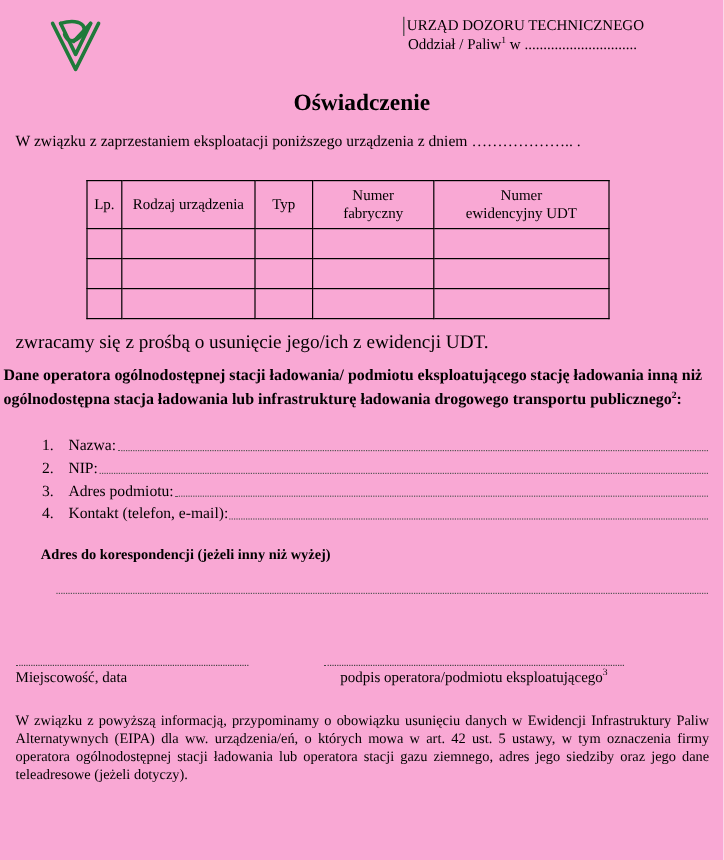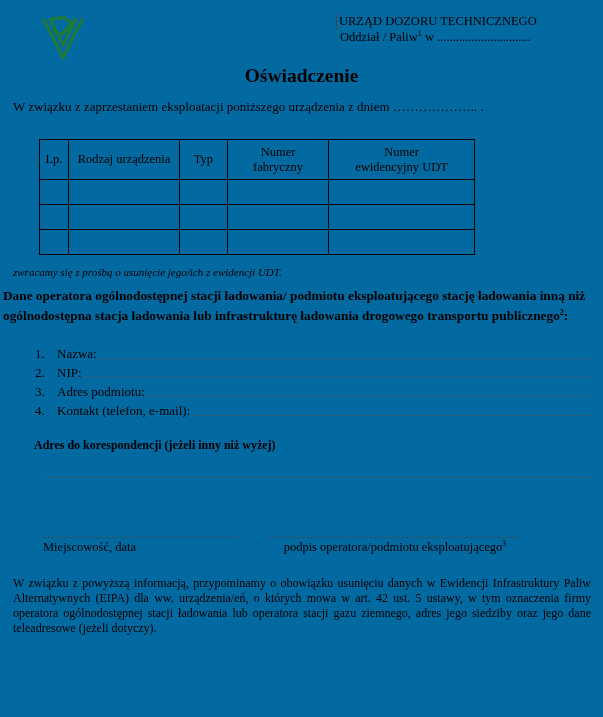--- a/index.html
+++ b/index.html
@@ -3,21 +3,21 @@
 <meta charset="utf-8">
 <style>
   * { margin: 0; padding: 0; box-sizing: border-box; }
   html, body { background: #ffffff; }
   body { font-family: "Liberation Serif", "DejaVu Serif", serif; color: #000; }
   .page {
     position: relative;
     width: 603px;
     height: 717px;
     margin: 0 auto;
-    background: #0369a1;
+    background: #f9a8d4;
     overflow: hidden;
   }
 
   
   .header {
     display: flex;
     justify-content: space-between;
     align-items: flex-start;
     padding: 12px 11px 0 38px;
   }
@@ -34,43 +34,42 @@
     white-space: nowrap;
   }
   .branch-line { padding-left: 4px; }
   sup { font-size: 8px; vertical-align: super; line-height: 0; }
 
   
   .title {
     text-align: center;
     font-weight: bold;
     font-size: 19.5px;
-    margin-top: 3px;
+    margin-top: 14px;
   }
 
   
   .intro {
     margin: 12px 13px 0 13px;
     font-size: 13px;
   }
   .request-line {
     margin: 11px 13px 0 13px;
-    font-size: 11px;
-    font-style: italic;
+    font-size: 16px;
   }
   .operator-heading {
     margin: 8px 13px 0 3px;
     font-size: 13.3px;
     font-weight: bold;
     line-height: 20px;
   }
 
   
   .device-table {
-    margin: 24px 0 0 39px;
+    margin: 24px 0 0 72px;
     border-collapse: collapse;
     table-layout: fixed;
     width: 435px;
     border-radius: 32px;
   }
   .device-table th, .device-table td {
     border: 1px solid #000;
     font-size: 12.5px;
     font-weight: normal;
     text-align: center;
@@ -113,21 +112,21 @@
     height: 1px;
   }
 
   
   .signature-row {
     display: flex;
     justify-content: space-between;
     margin: 59px 13px 0 13px;
   }
   .sig-block { font-size: 12.5px; }
-  .sig-left { width: 194px; margin-left: 30px; }
+  .sig-left { width: 194px; }
   .sig-right { width: 250px; margin-right: 70px; }
   .sig-line { border-top: 1.6px dotted #444; height: 0; margin-bottom: 2px; }
   .sig-right .sig-label { text-align: center; }
 
   
   .footer-note {
     margin: 21px 12px 0 13px;
     font-size: 12px;
     line-height: 1.24;
     text-align: justify;

